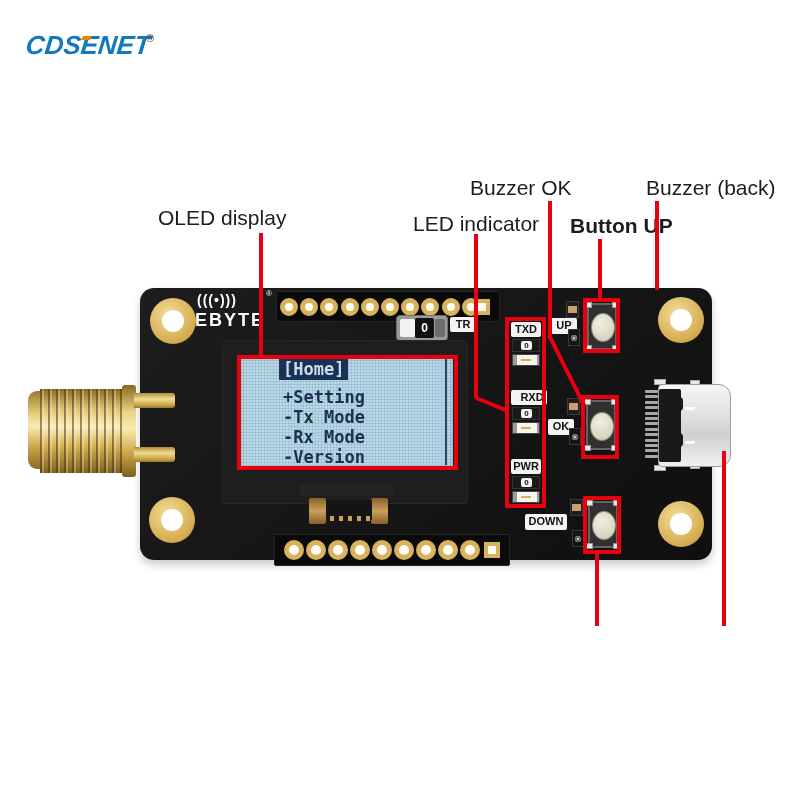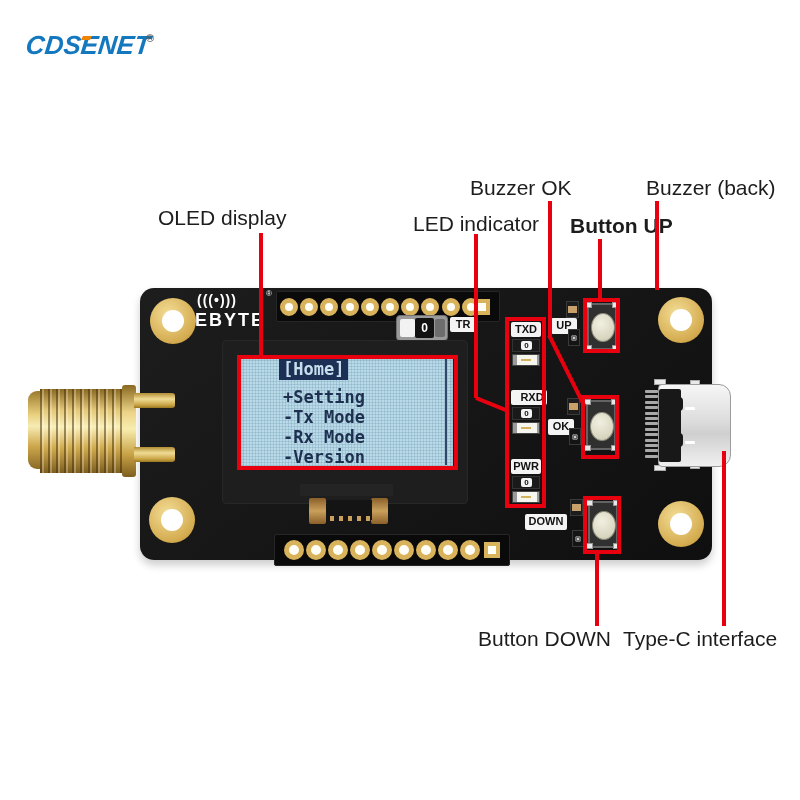--- a/index.html
+++ b/index.html
@@ -113,22 +113,20 @@
 
   <div class="logo">CDSENET</div>
   <div class="logo-accent"></div>
   <div class="logo-reg">®</div>
 
   <div class="ann" style="left:158px;top:206px;">OLED display</div>
   <div class="ann" style="left:368px;top:212px;margin-left:45px;">LED indicator</div>
   <div class="ann" style="left:470px;top:176px;">Buzzer OK</div>
   <div class="ann" style="left:570px;top:214px;font-weight:bold;">Button UP</div>
   <div class="ann" style="left:646px;top:176px;">Buzzer (back)</div>
-  <div class="ann" style="left:478px;top:627px;">Button DOWN</div>
-  <div class="ann" style="left:623px;top:627px;">Type-C interface</div>
 
   <div class="sma-tip"></div>
   <div class="sma-body"></div>
   <div class="sma-flange"></div>
   <div class="sma-leg" style="left:134px;top:393px;"></div>
   <div class="sma-leg" style="left:134px;top:447px;"></div>
 
   <div class="board">
 
     <div class="mhole" style="left:10px;top:10px;"></div>

